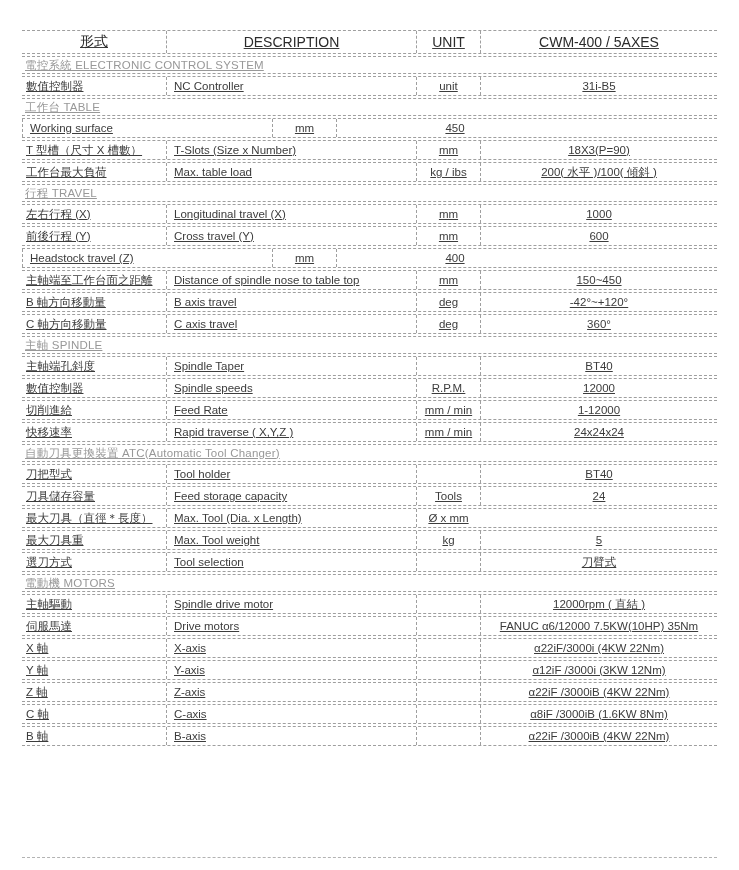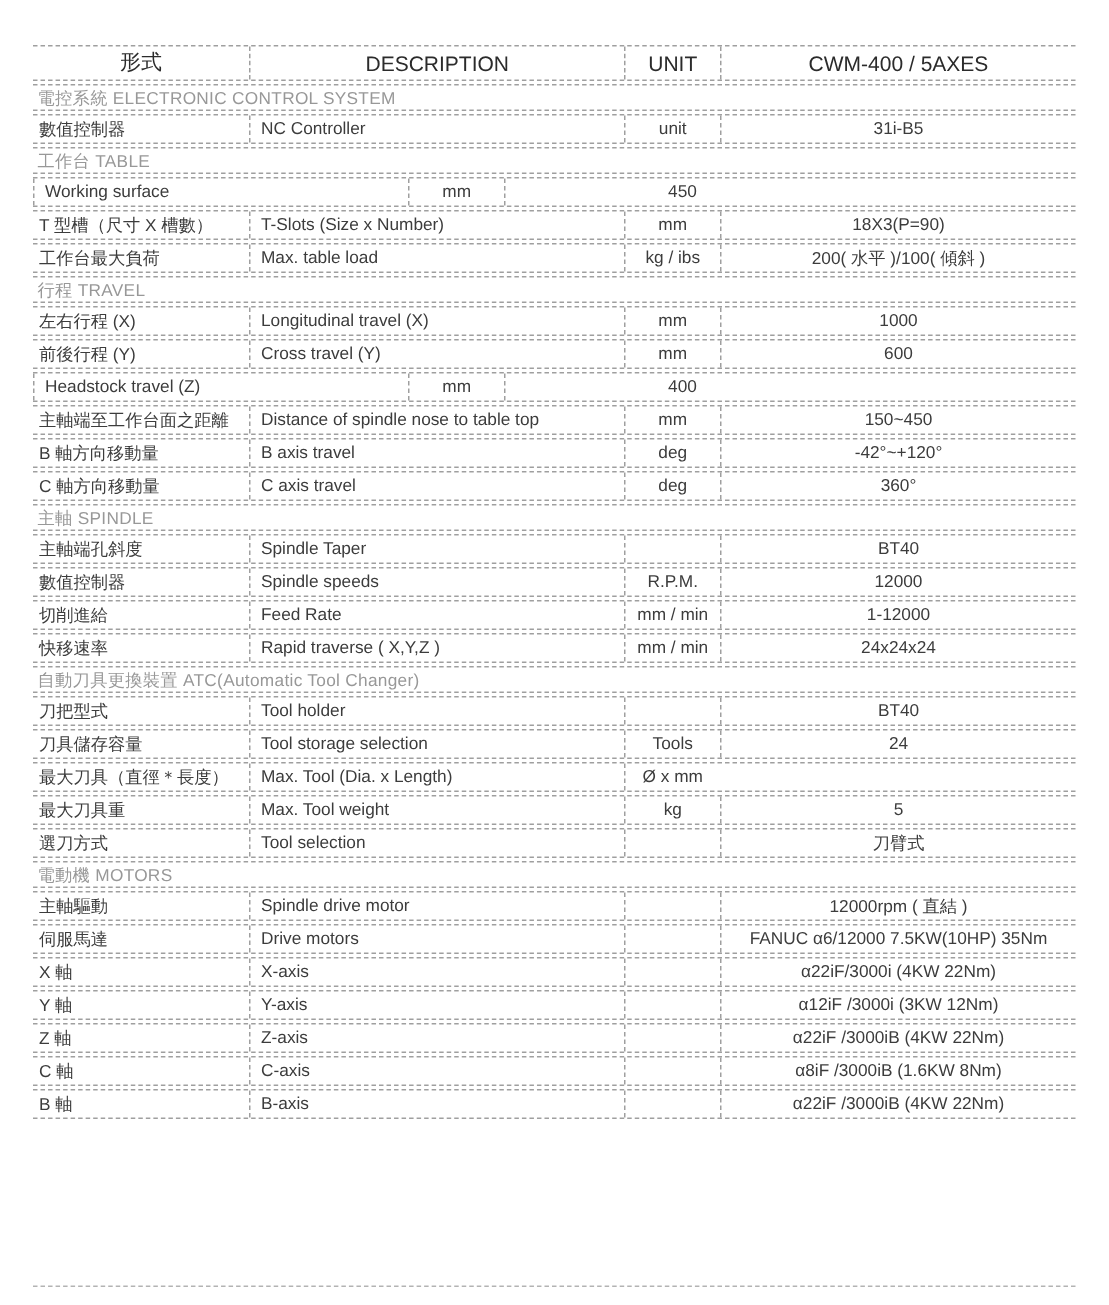--- a/index.html
+++ b/index.html
@@ -18,20 +18,21 @@
     display: flex;
     flex-direction: column;
   }
   .t-row {
     display: flex;
     flex-direction: row;
     border-top: 1px dashed #9f9f9f;
     border-bottom: 1px dashed #9f9f9f;
     margin-bottom: 2px;
     align-items: stretch;
+    text-decoration: underline;
   }
   .t-row.header-row { height: 24px; }
   .t-row.data-row { height: 20px; }
   .t-row.section-row {
     height: 18px;
     color: #989898;
     font-size: 11.5px;
     align-items: center;
     padding-left: 3px;
     letter-spacing: 0.2px;
@@ -161,21 +162,21 @@
       </div>
       <div class="t-row section-row">自動刀具更換裝置 ATC(Automatic Tool Changer)</div>
       <div class="t-row data-row">
         <div class="cell c-label">刀把型式</div>
         <div class="cell c-desc">Tool holder</div>
         <div class="cell c-unit"></div>
         <div class="cell c-value">BT40</div>
       </div>
       <div class="t-row data-row">
         <div class="cell c-label">刀具儲存容量</div>
-        <div class="cell c-desc">Tool storage selection</div>
+        <div class="cell c-desc">Feed storage capacity</div>
         <div class="cell c-unit">Tools</div>
         <div class="cell c-value">24</div>
       </div>
       <div class="t-row data-row">
         <div class="cell c-label">最大刀具（直徑＊長度）</div>
         <div class="cell c-desc">Max. Tool (Dia. x Length)</div>
         <div class="cell c-unit">Ø x mm</div>
       </div>
       <div class="t-row data-row">
         <div class="cell c-label">最大刀具重</div>

